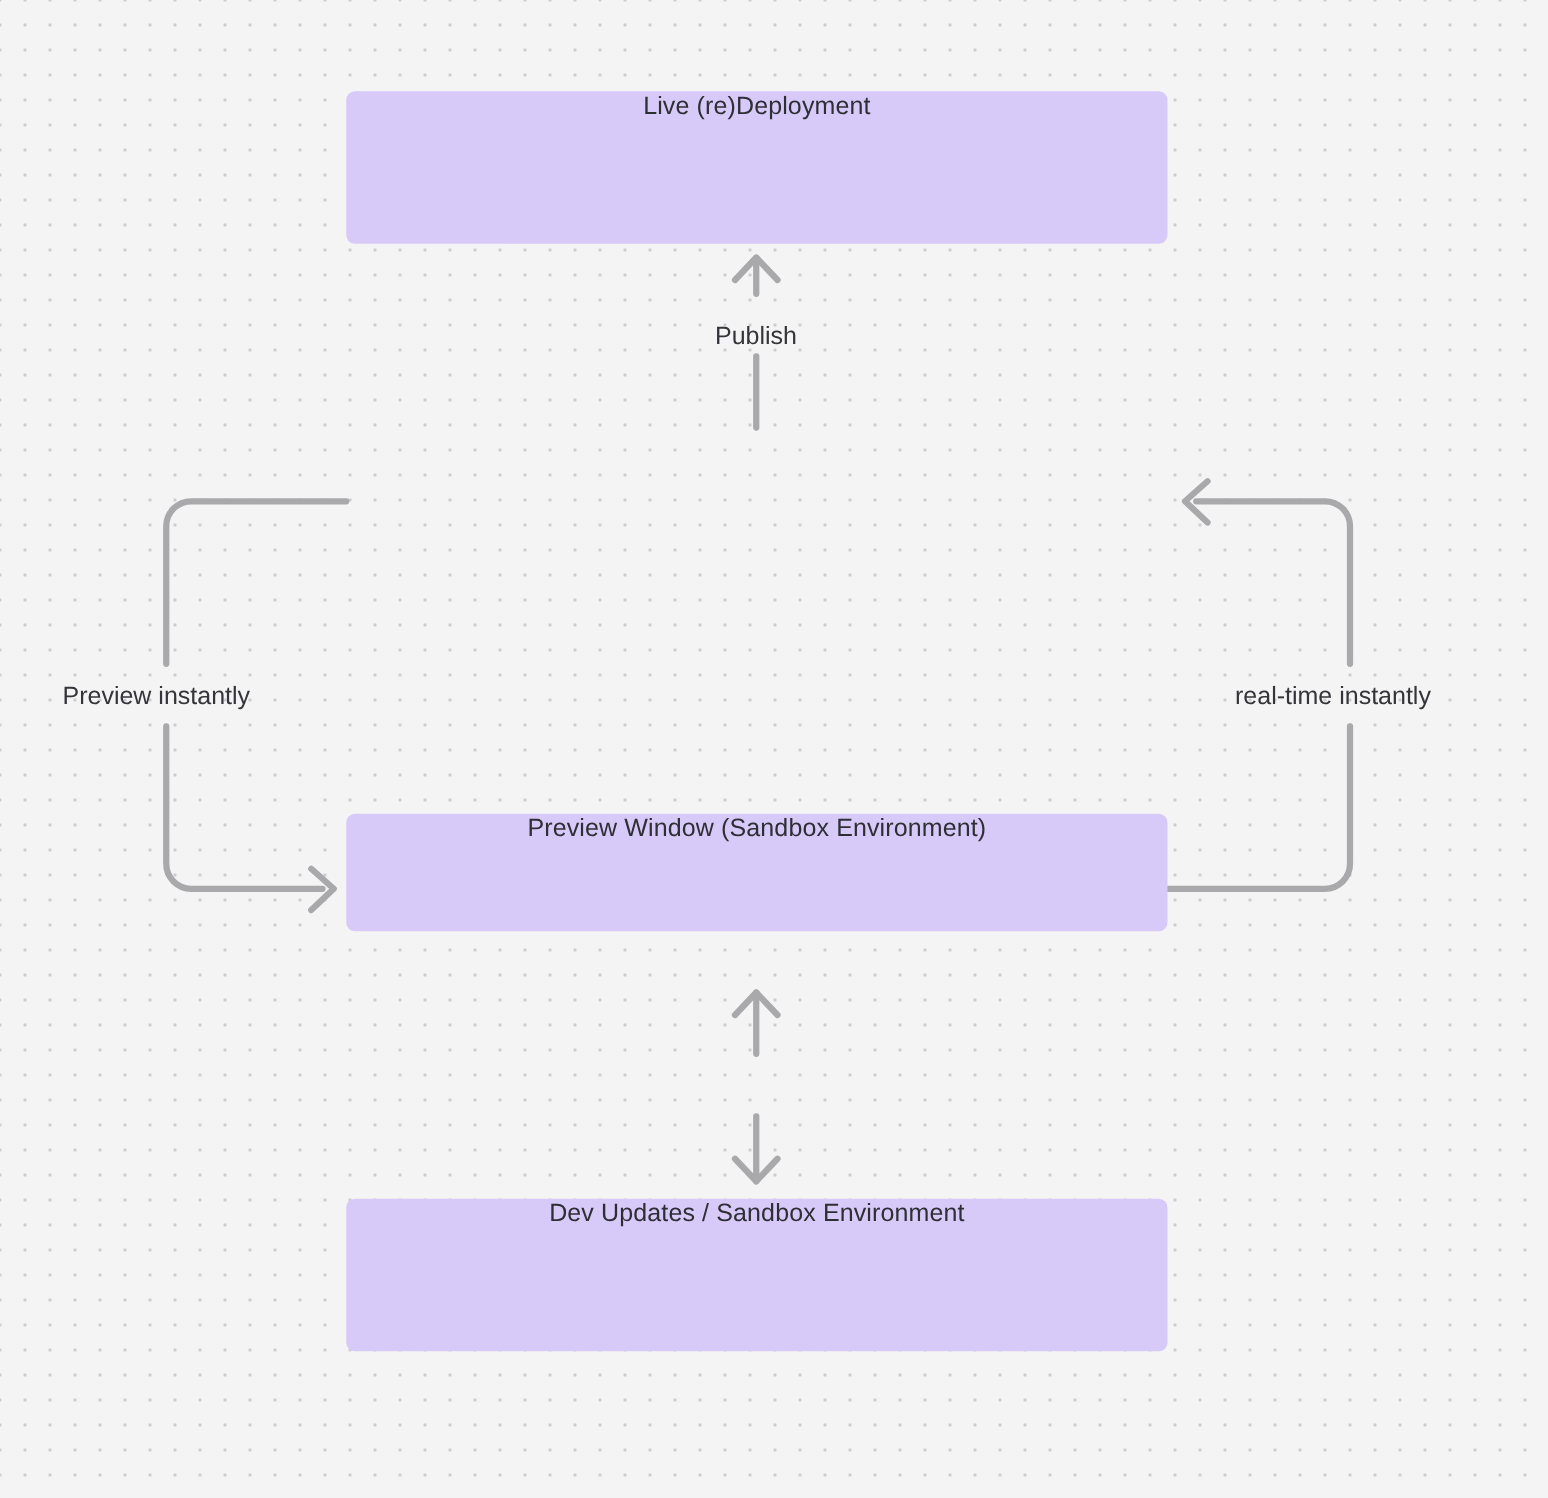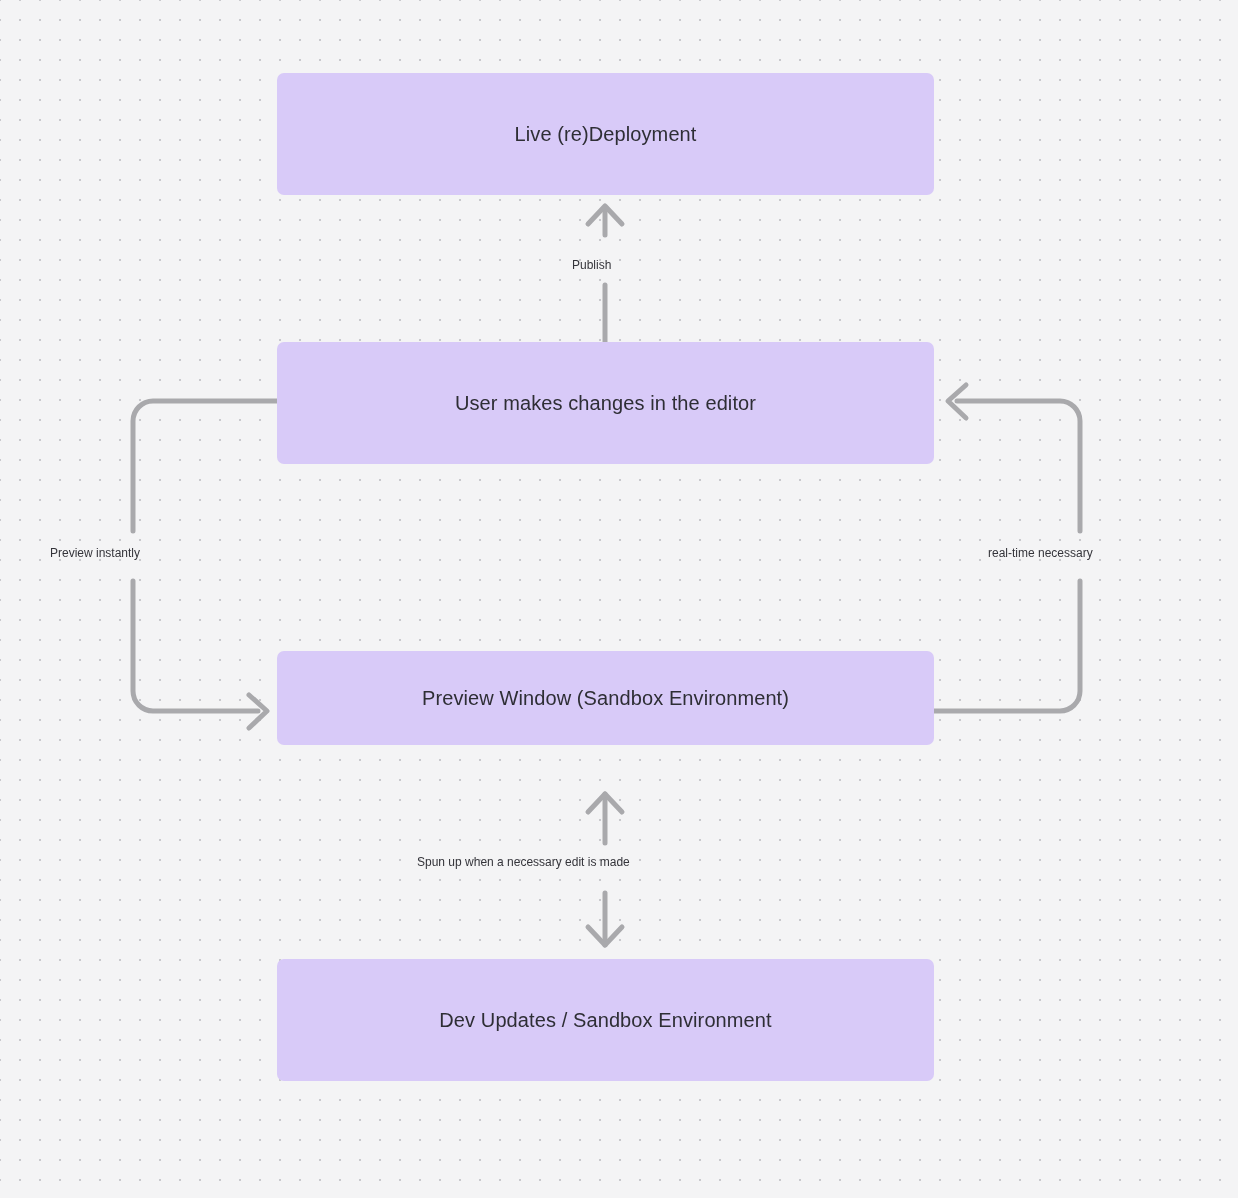--- a/index.html
+++ b/index.html
@@ -32,37 +32,36 @@
     width: 1238px;
     height: 1198px;
     pointer-events: none;
   }
 
   .node {
     position: absolute;
     background-color: #d8caf8;
     border-radius: 7px;
     display: flex;
-    align-items: center;
     justify-content: center;
     box-sizing: border-box;
   }
   .node-label {
     font-size: 20px;
     color: #2e2e35;
     font-family: "Liberation Sans", sans-serif;
     letter-spacing: 0.1px;
     text-align: center;
     line-height: 1.25;
     user-select: none;
   }
 
   .edge-label {
     position: absolute;
-    font-size: 12px;
+    font-size: 20px;
     color: #34343a;
     font-family: "Liberation Sans", sans-serif;
     white-space: nowrap;
     background-color: transparent;
     user-select: none;
   }
 </style>
 </head>
 <body>
 
@@ -95,33 +94,29 @@
         <path d="M 605 893 L 605 945"></path>
         <path d="M 588 927 L 605 945 L 622 927"></path>
       </g>
     </g>
   </svg>
 
   <div class="node" style="left:277px; top:73px; width:657px; height:122px;">
     <span class="node-label">Live (re)Deployment</span>
   </div>
 
-  <div class="node" style="left:277px; top:342px; width:657px; height:122px;">
-    <span class="node-label">User makes changes in the editor</span>
-  </div>
 
   <div class="node" style="left:277px; top:651px; width:657px; height:94px;">
     <span class="node-label">Preview Window (Sandbox Environment)</span>
   </div>
 
   <div class="node" style="left:277px; top:959px; width:657px; height:122px;">
     <span class="node-label">Dev Updates / Sandbox Environment</span>
   </div>
 
   <div class="edge-label" style="left:572px; top:258px;">Publish</div>
 
   <div class="edge-label" style="left:50px; top:546px;">Preview instantly</div>
 
-  <div class="edge-label" style="left:988px; top:546px;">real-time necessary</div>
+  <div class="edge-label" style="left:988px; top:546px;">real-time instantly</div>
 
-  <div class="edge-label" style="left:417px; top:855px;">Spun up when a necessary edit is made</div>
 
 </div>
 
 </body></html>

